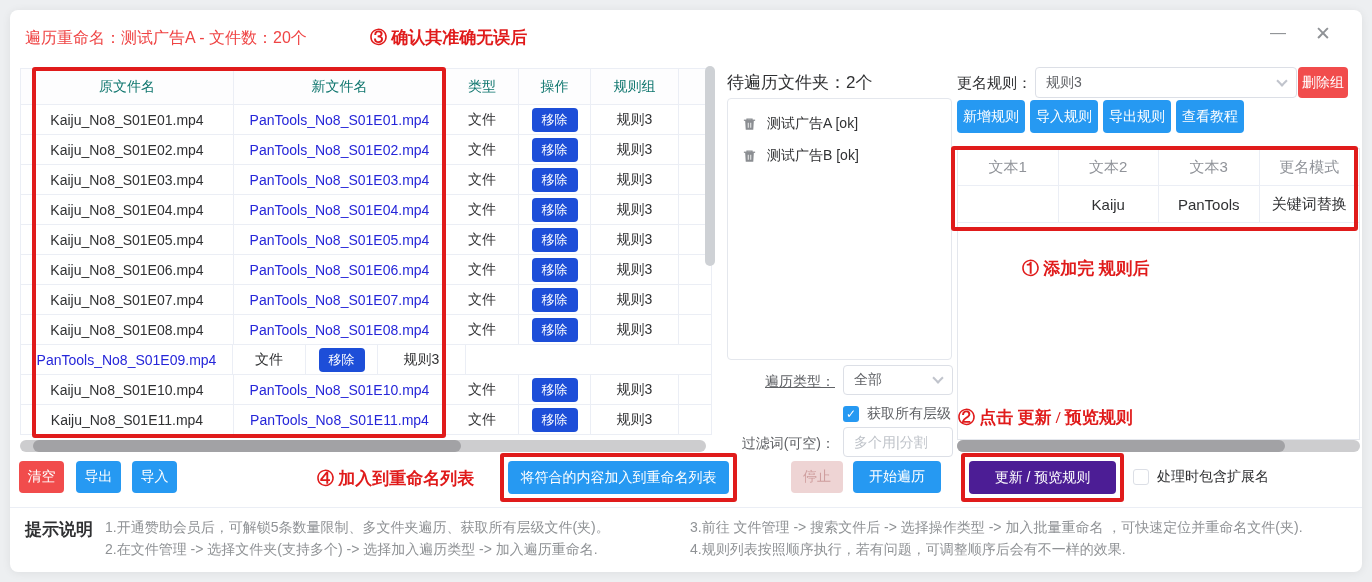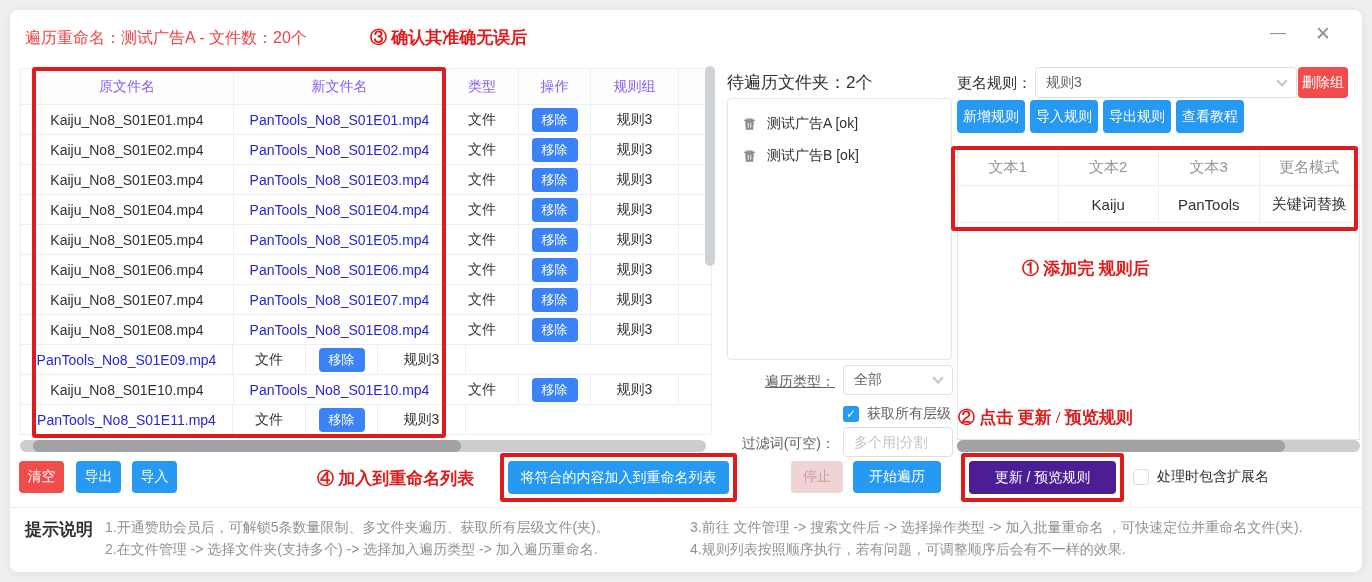--- a/index.html
+++ b/index.html
@@ -10,25 +10,25 @@
   .title { position:absolute; left:15px; top:18px; font-size:16px; color:#ef4444; }
   .ann { position:absolute; color:#e01b1b; font-weight:bold; font-size:17px; white-space:nowrap; z-index:12;font-family:Liberation Serif, serif; }
   .ann3 { left:360px; top:16px; }
   .win-ico { position:absolute; color:#8f9296; cursor:pointer; }
   .win-min { left:1260px; top:14px; font-size:16px; }
   .win-close { left:1305px; top:12px; font-size:19px; }
 
   
   .file-table { position:absolute; left:10px; top:58px; width:692px; height:367px; border:1px solid #ebeef5; font-size:14px; color:#303133; background:#fff; }
   .ftr { display:flex; height:30px; border-bottom:1px solid #ebeef5; align-items:stretch; }
-  .ftr.head { height:36px; color:#8b5cf6; background:#fdfdfe; }
+  .ftr.head { height:36px; color:#0f766e; background:#fdfdfe; }
   .ftd { display:flex; align-items:center; justify-content:center; border-right:1px solid #ebeef5; overflow:hidden; white-space:nowrap; }
   .c1{width:213px;} .c2{width:212px;} .c3{width:73px;} .c4{width:72px;} .c5{width:88px;} .c6{flex:1;border-right:none;}
   .newname { color:#2626d9; }
-  .remove-btn { background:#3b82f6; color:#fff; border:none; border-radius:4px; font-size:13px; padding:3px 10px; cursor:pointer; font-family:inherit; }
+  .remove-btn { background:#1d4ed8; color:#fff; border:none; border-radius:4px; font-size:13px; padding:3px 10px; cursor:pointer; font-family:inherit; }
 
   
   .rect { position:absolute; border:4px solid #e01b1b; border-radius:3px; z-index:10; pointer-events:none; }
   .rect1 { left:22px; top:57px; width:414px; height:371px; }
   .rect2 { left:941px; top:136px; width:407px; height:85px; }
   .rect3 { left:490px; top:443px; width:237px; height:49px; }
   .rect4 { left:951px; top:443px; width:163px; height:49px; }
 
   
   .vscroll { position:absolute; left:695px; top:56px; width:10px; height:200px; background:#ced1d5; border-radius:5px; }
@@ -204,20 +204,21 @@
       <div class="ftd c1">Kaiju_No8_S01E10.mp4</div>
       <div class="ftd c2 newname">PanTools_No8_S01E10.mp4</div>
       <div class="ftd c3">文件</div>
       <div class="ftd c4">
           <button class="remove-btn">移除</button>
         </div>
       <div class="ftd c5">规则3</div>
       <div class="ftd c6"></div>
     </div>
     <div class="ftr">
+      <div class="ftd c1">Kaiju_No8_S01E11.mp4</div>
       <div class="ftd c2 newname">PanTools_No8_S01E11.mp4</div>
       <div class="ftd c3">文件</div>
       <div class="ftd c4">
           <button class="remove-btn">移除</button>
         </div>
       <div class="ftd c5">规则3</div>
       <div class="ftd c6"></div>
     </div>
   </div>
   <div class="rect rect1"></div>

